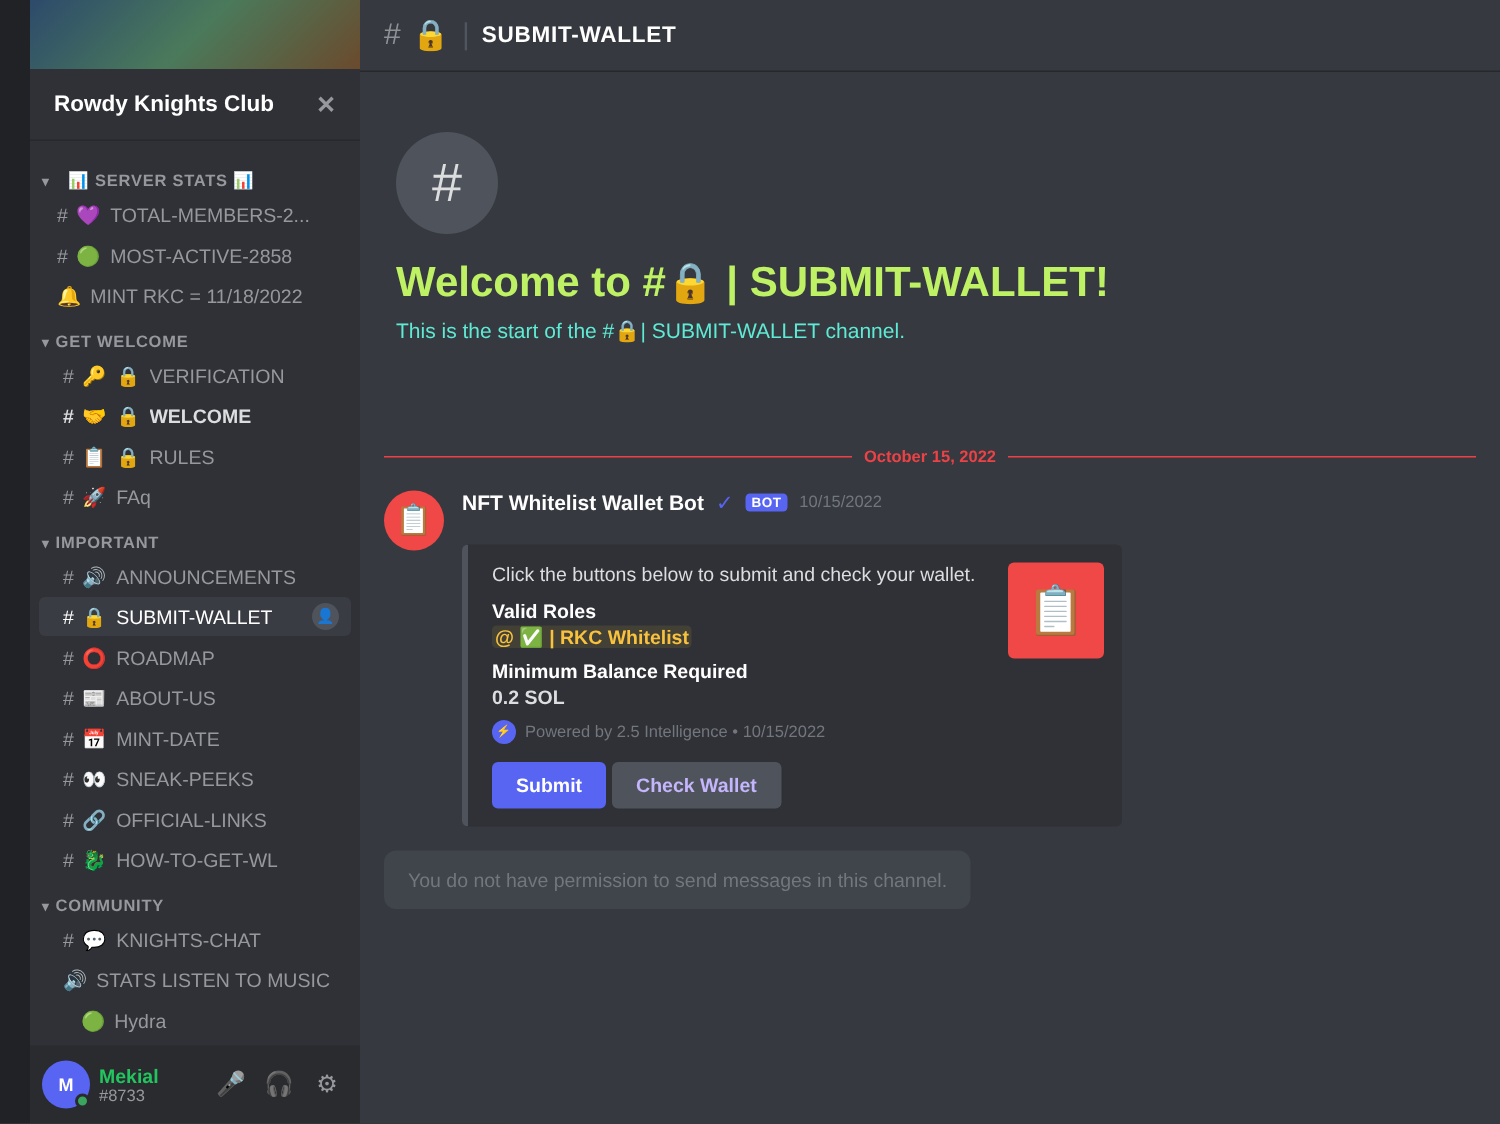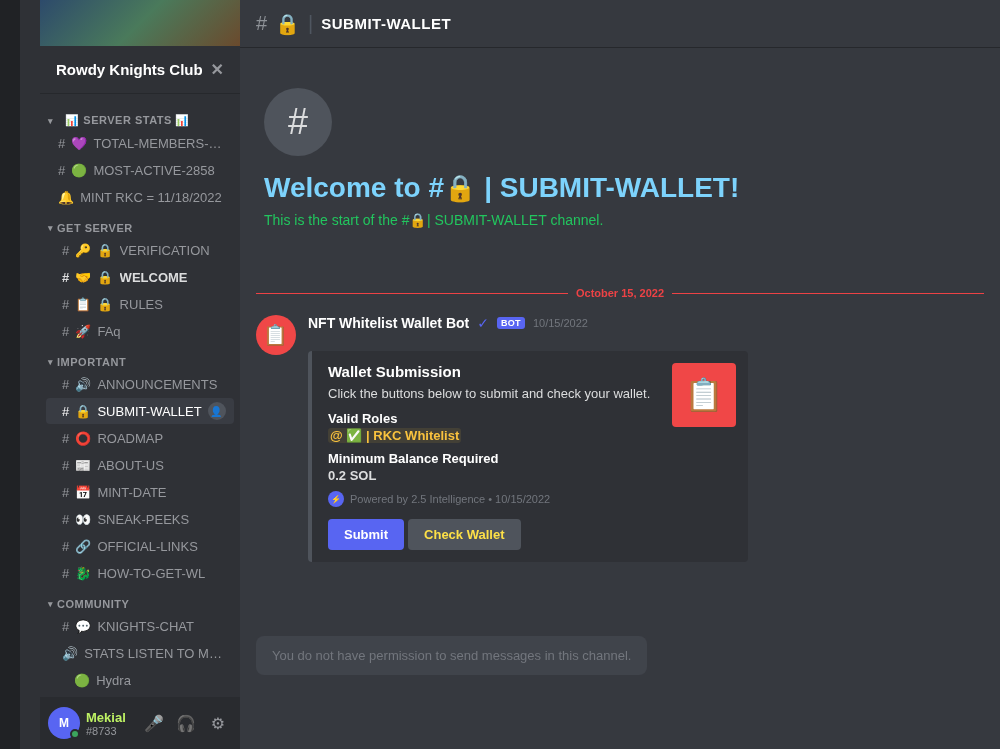--- a/index.html
+++ b/index.html
@@ -15,21 +15,20 @@
     }
 
     
     .server-sidebar {
       width: 220px;
       background: #2f3136;
       display: flex;
       flex-direction: column;
       overflow: hidden;
       flex-shrink: 0;
-      padding-left: 20px;
     }
 
     .server-header {
       height: 48px;
       background: #2f3136;
       display: flex;
       align-items: center;
       padding: 0 16px;
       font-weight: 700;
       font-size: 15px;
@@ -133,21 +132,21 @@
       background: #3ba55d;
       border-radius: 50%;
       border: 2px solid #292b2f;
     }
     .user-info {
       flex: 1;
     }
     .user-name {
       font-size: 13px;
       font-weight: 600;
-      color: #bef264;
+      color: #22c55e;
     }
     .user-tag {
       font-size: 11px;
       color: #96989d;
     }
     .user-controls {
       display: flex;
       gap: 4px;
     }
     .user-control-btn {
@@ -216,26 +215,26 @@
       background: #4f545c;
       display: flex;
       align-items: center;
       justify-content: center;
       font-size: 36px;
       margin-bottom: 16px;
     }
     .welcome-title {
       font-size: 28px;
       font-weight: 700;
-      color: #7dd3fc;
+      color: #bef264;
       margin-bottom: 8px;
     }
     .welcome-title .lock-emoji { font-size: 26px; }
     .welcome-subtitle {
-      color: #22c55e;
+      color: #5eead4;
       font-size: 14px;
     }
 
     .date-divider {
       display: flex;
       align-items: center;
       padding: 8px 16px;
       gap: 8px;
     }
     .date-divider-line {
@@ -383,21 +382,21 @@
       font-size: 13px;
       font-weight: 600;
       cursor: pointer;
     }
     .embed-btn-primary {
       background: #5865f2;
       color: white;
     }
     .embed-btn-secondary {
       background: #4f545c;
-      color: #fde047;
+      color: #c4b5fd;
     }
 
     .no-permission-bar {
       margin: 8px 16px;
       background: #40444b;
       border-radius: 8px;
       padding: 12px 16px;
       font-size: 13px;
       color: #72767d;
     }
@@ -439,21 +438,21 @@
       <span class="channel-icon">🟢</span>
       <span class="channel-name">MOST-ACTIVE-2858</span>
     </div>
     <div class="channel-item stats">
       <span class="channel-icon">🔔</span>
       <span class="channel-name">MINT RKC = 11/18/2022</span>
     </div>
 
     <div class="category-header">
       <span class="chevron">▾</span>
-      <span>GET SERVER</span>
+      <span>GET WELCOME</span>
     </div>
     <div class="channel-item">
       <span class="channel-icon">#</span>
       <span class="channel-icon">🔑</span>
       <span class="channel-icon">🔒</span>
       <span class="channel-name">VERIFICATION</span>
     </div>
     <div class="channel-item" style="color:#dcddde; font-weight:600;">
       <span class="channel-icon">#</span>
       <span class="channel-icon">🤝</span>
@@ -593,21 +592,20 @@
           <span class="message-author">NFT Whitelist Wallet Bot</span>
           <span class="verified-badge">✓</span>
           <span class="bot-badge">BOT</span>
           <span class="message-timestamp">10/15/2022</span>
         </div>
 
         <div class="embed">
           <div class="embed-thumbnail">
             📋
           </div>
-          <div class="embed-title">Wallet Submission</div>
           <div class="embed-description">Click the buttons below to submit and check your wallet.</div>
 
           <div class="embed-field">
             <div class="embed-field-name">Valid Roles</div>
             <div class="embed-field-value">
               <span class="role-mention">@ ✅ | RKC Whitelist</span>
             </div>
           </div>
 
           <div class="embed-field">
@@ -621,20 +619,20 @@
           </div>
 
           <div class="embed-buttons">
             <button class="embed-btn embed-btn-primary">Submit</button>
             <button class="embed-btn embed-btn-secondary">Check Wallet</button>
           </div>
         </div>
       </div>
     </div>
 
-    <div style="flex:1; display:flex; align-items:center; padding-bottom: 8px;">
+    <div style="flex:1; display:flex; align-items:flex-start; padding-bottom: 8px;">
       <div class="no-permission-bar">
         <span>You do not have permission to send messages in this channel.</span>
       </div>
     </div>
 
   </div>
 </div>
 
 </body></html>

